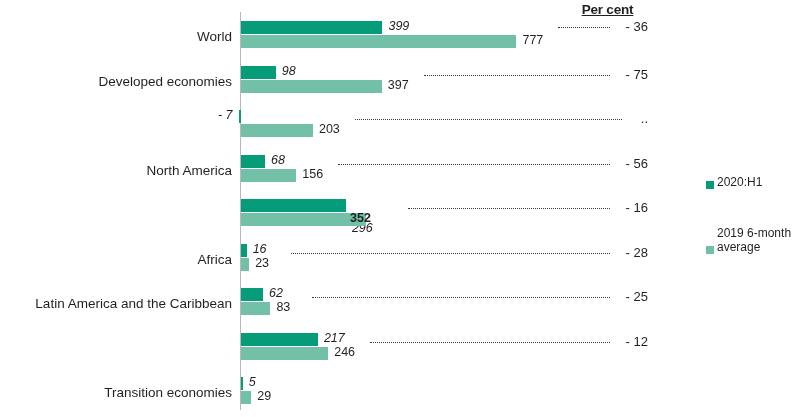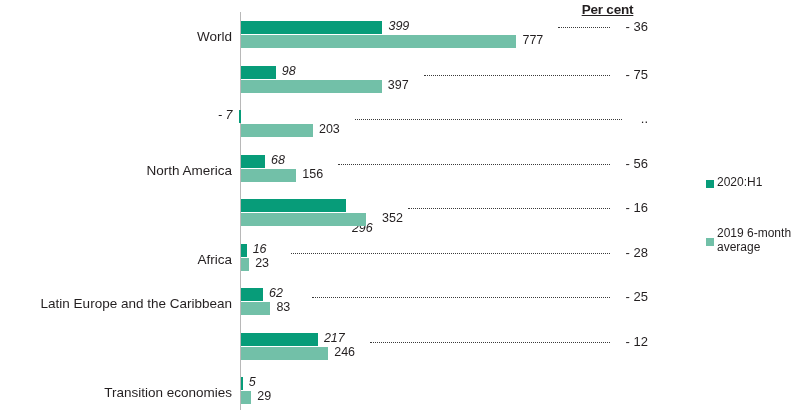--- a/index.html
+++ b/index.html
@@ -96,21 +96,21 @@
   }
 
   
   .legend {
     position: absolute;
     left: 706px;
   }
   .legend-item {
     position: absolute;
     display: flex;
-    align-items: center;
+    align-items: flex-end;
     gap: 3px;
     width: 92px;
   }
   .legend-swatch {
     width: 8px;
     height: 8px;
     margin-top: 4px;
     flex: 0 0 auto;
   }
   .legend-label {
@@ -132,20 +132,21 @@
       <div class="row" style="top: 18px;">
         <div class="cat-label">World</div>
         <div class="bar dark" style="background: rgb(7, 156, 121); width: 141.445px;"></div>
         <div class="bar-value dark" style="left: 388.445px;">399</div>
         <div class="bar light" style="background: rgb(114, 192, 168); width: 275.446px;"></div>
         <div class="bar-value light" style="left: 522.447px;">777</div>
         <div class="leader" style="left: 558.447px; width: 51.5535px; top: 8px;"></div>
         <div class="pct-value" style="left: 586px; top: 1px;">- 36</div>
       </div>
       <div class="row" style="top: 62.5px;">
+        <div class="cat-label">Developed economies</div>
         <div class="bar dark" style="background: rgb(7, 156, 121); width: 34.741px;"></div>
         <div class="bar-value dark" style="left: 281.741px;">98</div>
         <div class="bar light" style="background: rgb(114, 192, 168); width: 140.737px;"></div>
         <div class="bar-value light" style="left: 387.736px;">397</div>
         <div class="leader" style="left: 423.736px; width: 186.263px; top: 11px;"></div>
         <div class="pct-value" style="left: 586px; top: 4px;">- 75</div>
       </div>
       <div class="row" style="top: 107px;">
         <div class="bar dark" style="background: rgb(7, 156, 121); width: 2.4815px; left: 238.518px;"></div>
         <div class="bar-value dark" style="left: 204.518px; width: 28px; text-align: right;">- 7</div>
@@ -160,35 +161,35 @@
         <div class="bar-value dark" style="left: 271.106px;">68</div>
         <div class="bar light" style="background: rgb(114, 192, 168); width: 55.302px;"></div>
         <div class="bar-value light" style="left: 302.302px;">156</div>
         <div class="leader" style="left: 338.302px; width: 271.698px; top: 11px;"></div>
         <div class="pct-value" style="left: 586px; top: 4px;">- 56</div>
       </div>
       <div class="row" style="top: 196px;">
         <div class="bar dark" style="background: rgb(7, 156, 121); width: 104.932px;"></div>
         <div class="bar-value dark" style="left: 351.932px; margin-top: 24px;">296</div>
         <div class="bar light" style="background: rgb(114, 192, 168); width: 124.784px;"></div>
-        <div class="bar-value light" style="left: 382px;">352</div>
+        <div class="bar-value light" style="left: 350px; font-weight: bold;">352</div>
         <div class="leader" style="left: 407.784px; width: 202.216px; top: 11px;"></div>
         <div class="pct-value" style="left: 586px; top: 4px;">- 16</div>
       </div>
       <div class="row" style="top: 240.5px;">
         <div class="cat-label">Africa</div>
         <div class="bar dark" style="background: rgb(7, 156, 121); width: 5.672px;"></div>
         <div class="bar-value dark" style="left: 252.672px;">16</div>
         <div class="bar light" style="background: rgb(114, 192, 168); width: 8.1535px;"></div>
         <div class="bar-value light" style="left: 255.154px;">23</div>
         <div class="leader" style="left: 291.154px; width: 318.846px; top: 11px;"></div>
         <div class="pct-value" style="left: 586px; top: 4px;">- 28</div>
       </div>
       <div class="row" style="top: 285px;">
-        <div class="cat-label">Latin Europe and the Caribbean</div>
+        <div class="cat-label">Latin America and the Caribbean</div>
         <div class="bar dark" style="background: rgb(7, 156, 121); width: 21.979px;"></div>
         <div class="bar-value dark" style="left: 268.979px;">62</div>
         <div class="bar light" style="background: rgb(114, 192, 168); width: 29.4235px;"></div>
         <div class="bar-value light" style="left: 276.423px;">83</div>
         <div class="leader" style="left: 312.423px; width: 297.577px; top: 11px;"></div>
         <div class="pct-value" style="left: 586px; top: 4px;">- 25</div>
       </div>
       <div class="row" style="top: 329.5px;">
         <div class="bar dark" style="background: rgb(7, 156, 121); width: 76.9265px;"></div>
         <div class="bar-value dark" style="left: 323.926px;">217</div>

